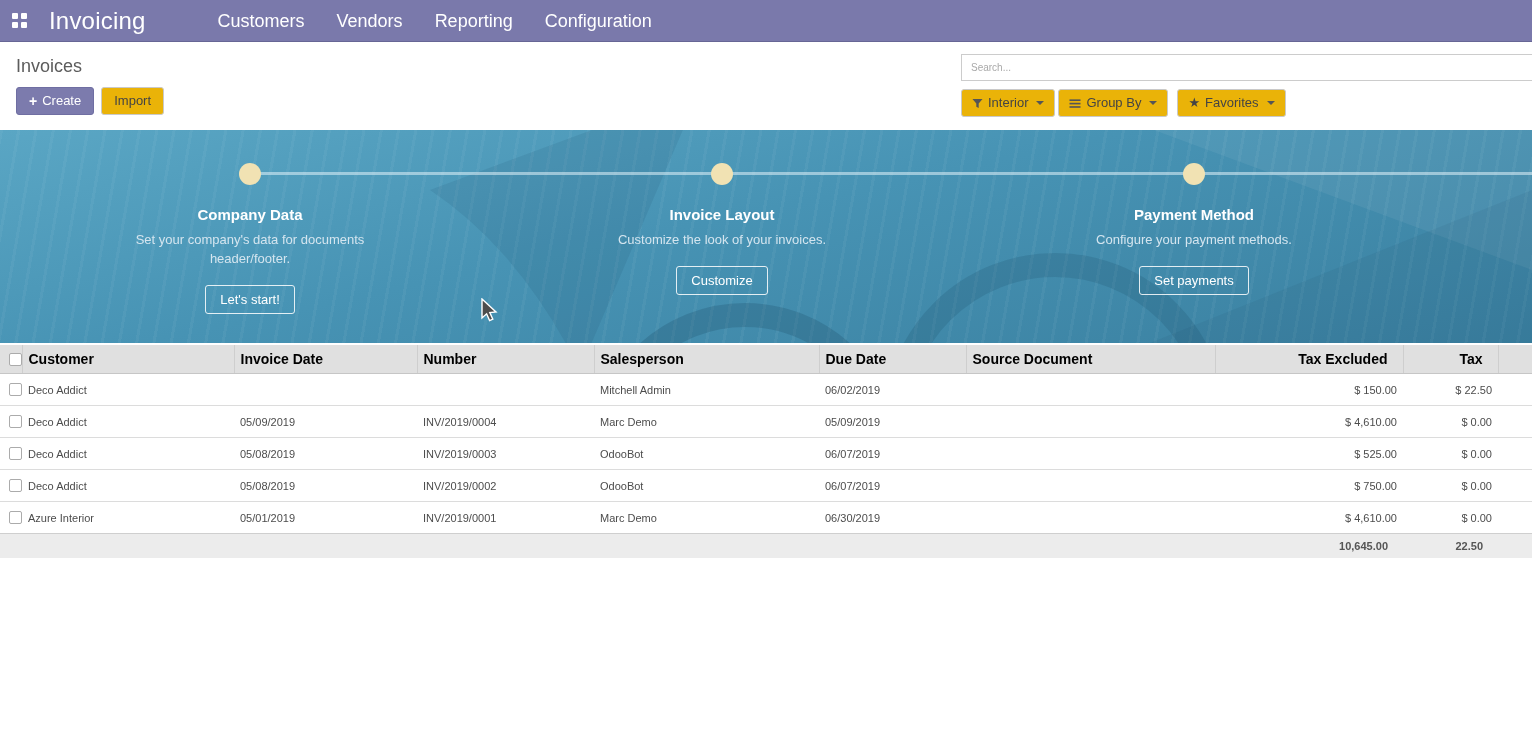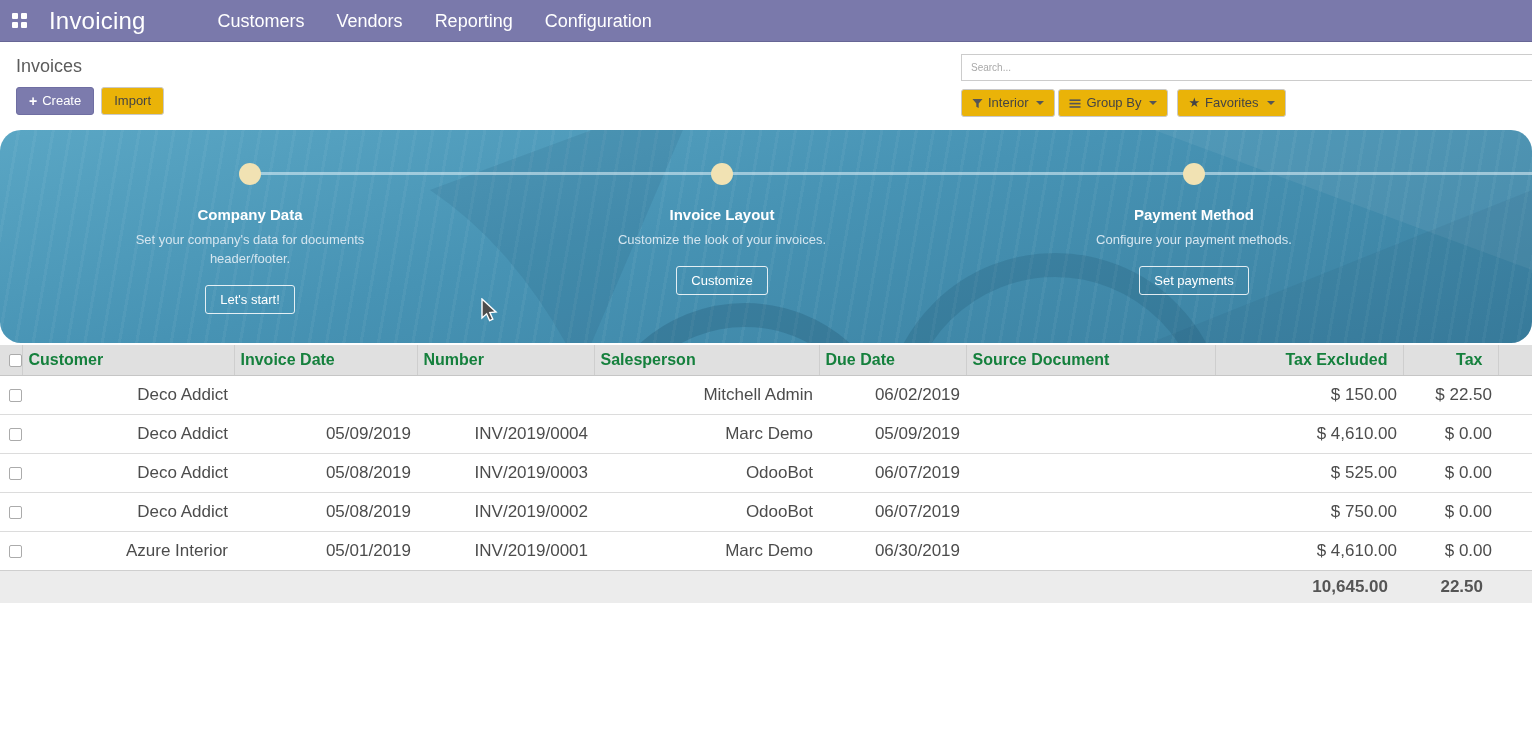--- a/index.html
+++ b/index.html
@@ -33,43 +33,43 @@
   .search-input::placeholder { color:#a9a9a9; }
   .facet-row { display:flex; margin-top:8px; }
   .dd-btn { margin-right:3px; padding:5px 10px; }
   .dd-btn.fav { margin-left:6px; }
   .caret { width:0; height:0; border-left:4px solid transparent; border-right:4px solid transparent;
            border-top:4px solid #555; margin-left:3px; }
   .star-glyph { font-size:13px; color:#444; line-height:12px; }
 
   
   .banner { position:relative; height:213px; overflow:hidden;
-            background:linear-gradient(168deg,#5aa6c4 0%,#4793b4 45%,#3a80a0 100%);border-radius:21px; }
+            background:linear-gradient(168deg,#5aa6c4 0%,#4793b4 45%,#3a80a0 100%); }
   .banner::before { content:""; position:absolute; inset:0;
        background:repeating-linear-gradient(100deg, rgba(255,255,255,.045) 0 3px, transparent 3px 17px); }
   .banner-art { position:absolute; inset:0; }
   .progress-line { position:absolute; left:250px; right:0; top:42px; height:3px;
                    background:rgba(226,242,249,.55); }
   .step { position:absolute; top:0; width:320px; display:flex; flex-direction:column;
           align-items:center; text-align:center; }
   .step-dot { width:22px; height:22px; border-radius:50%; background:#f1e2b3; margin-top:33px; z-index:2; }
   .step-title { color:#fff; font-size:15px; font-weight:bold; margin-top:21px; }
   .step-desc { color:#d4e5ef; font-size:13px; line-height:19px; margin-top:7px; width:230px; }
   .step-btn { margin-top:17px; background:transparent; border:1px solid rgba(255,255,255,.85);
               color:#fff; font-size:13px; padding:6px 14px; border-radius:3px; cursor:pointer;
               font-family:"Liberation Sans", sans-serif; }
 
   
   .list-table { width:100%; border-collapse:collapse; table-layout:fixed; margin-top:2px; }
-  .list-table th { background:#e0e0e0; font-size:16px; font-weight:bold; color:#15803d;
+  .list-table th { background:#e0e0e0; font-size:14px; font-weight:bold; color:#000000;
                    text-align:left; padding:6px 6px; border-bottom:1px solid #c6c6c6;
                    border-left:1px solid #cecece; white-space:nowrap; overflow:hidden; }
   .list-table th:first-child { border-left:none; }
-  .list-table td { font-size:17px; color:#4c4c4c; padding:9px 6px; border-top:1px solid #dcdcdc;
-                   white-space:nowrap; overflow:hidden; background:#fff;text-align:right; }
+  .list-table td { font-size:11px; color:#4c4c4c; padding:9px 6px; border-top:1px solid #dcdcdc;
+                   white-space:nowrap; overflow:hidden; background:#fff; }
   .list-table tr.body-row { cursor:pointer; }
   .num, .list-table th.num { text-align:right; padding-right:15px; }
   .date-cell { padding-left:18px; }
   .cell-link { color:#26a4bd; }
   .checkbox { width:13px; height:13px; border:1px solid #ababab; border-radius:2px;
               background:#fff; margin:0 auto 0 3px; cursor:pointer; }
   .cb-col { text-align:center; }
   .totals td { background:#ececec; font-weight:bold; color:#555; border-top:1px solid #cfcfcf;
                padding:6px 6px; }
   .totals td.num { padding-right:15px; }

